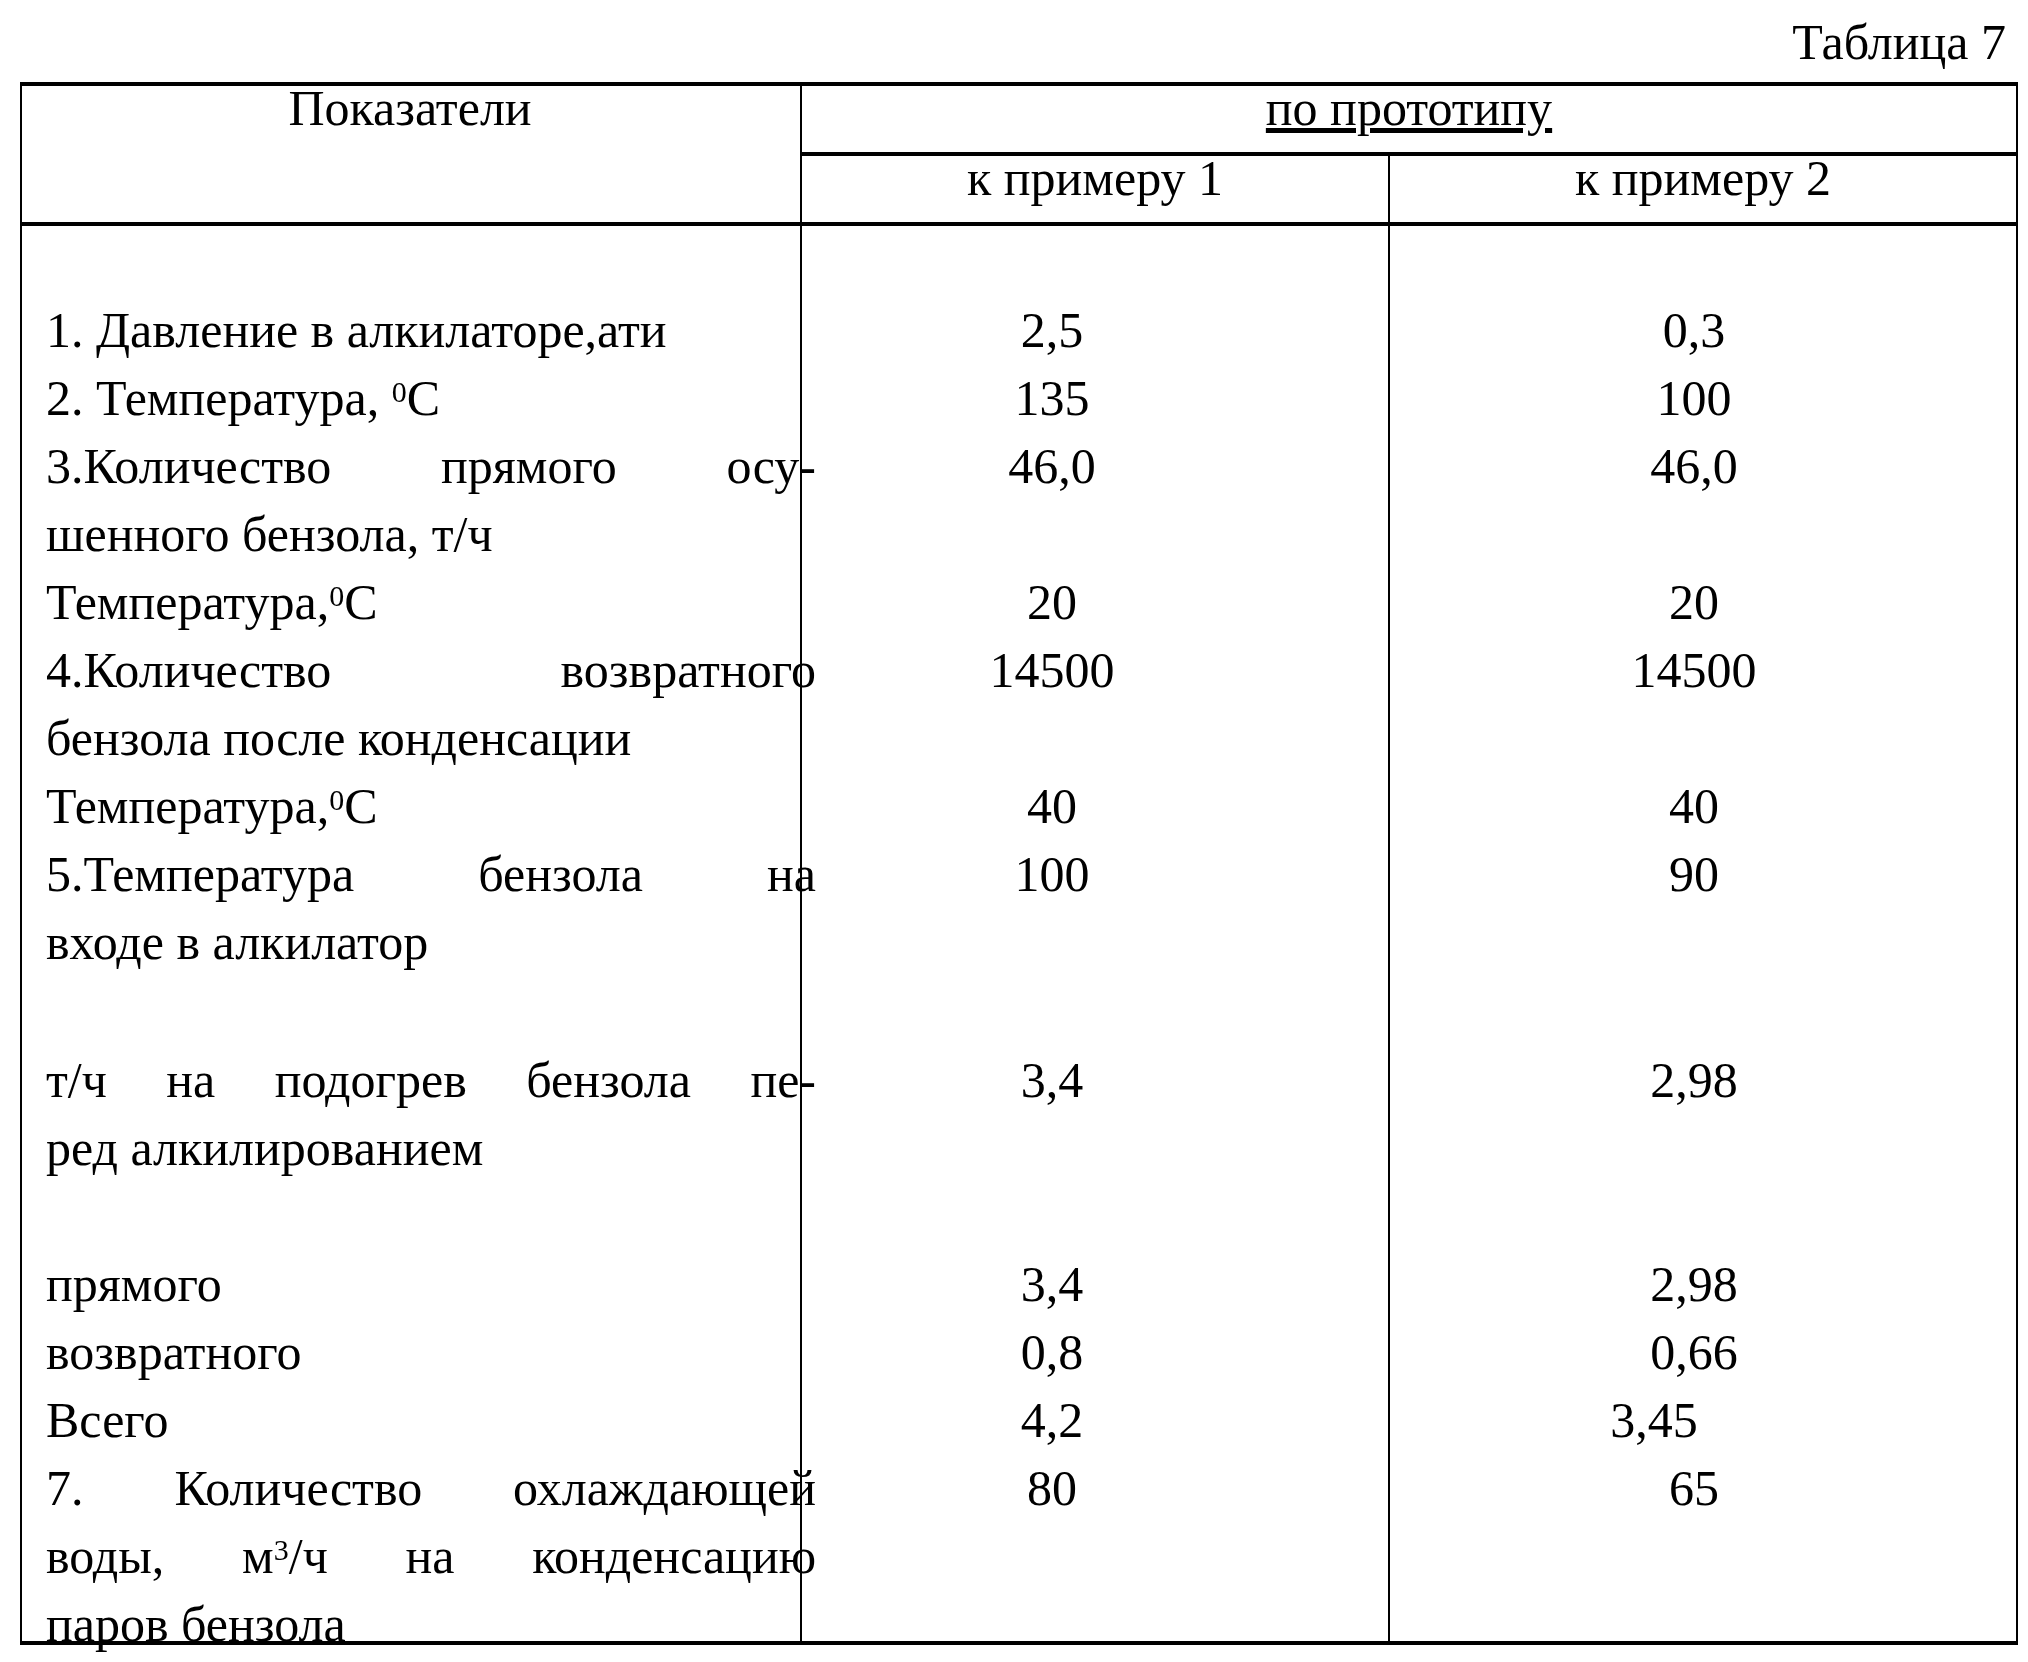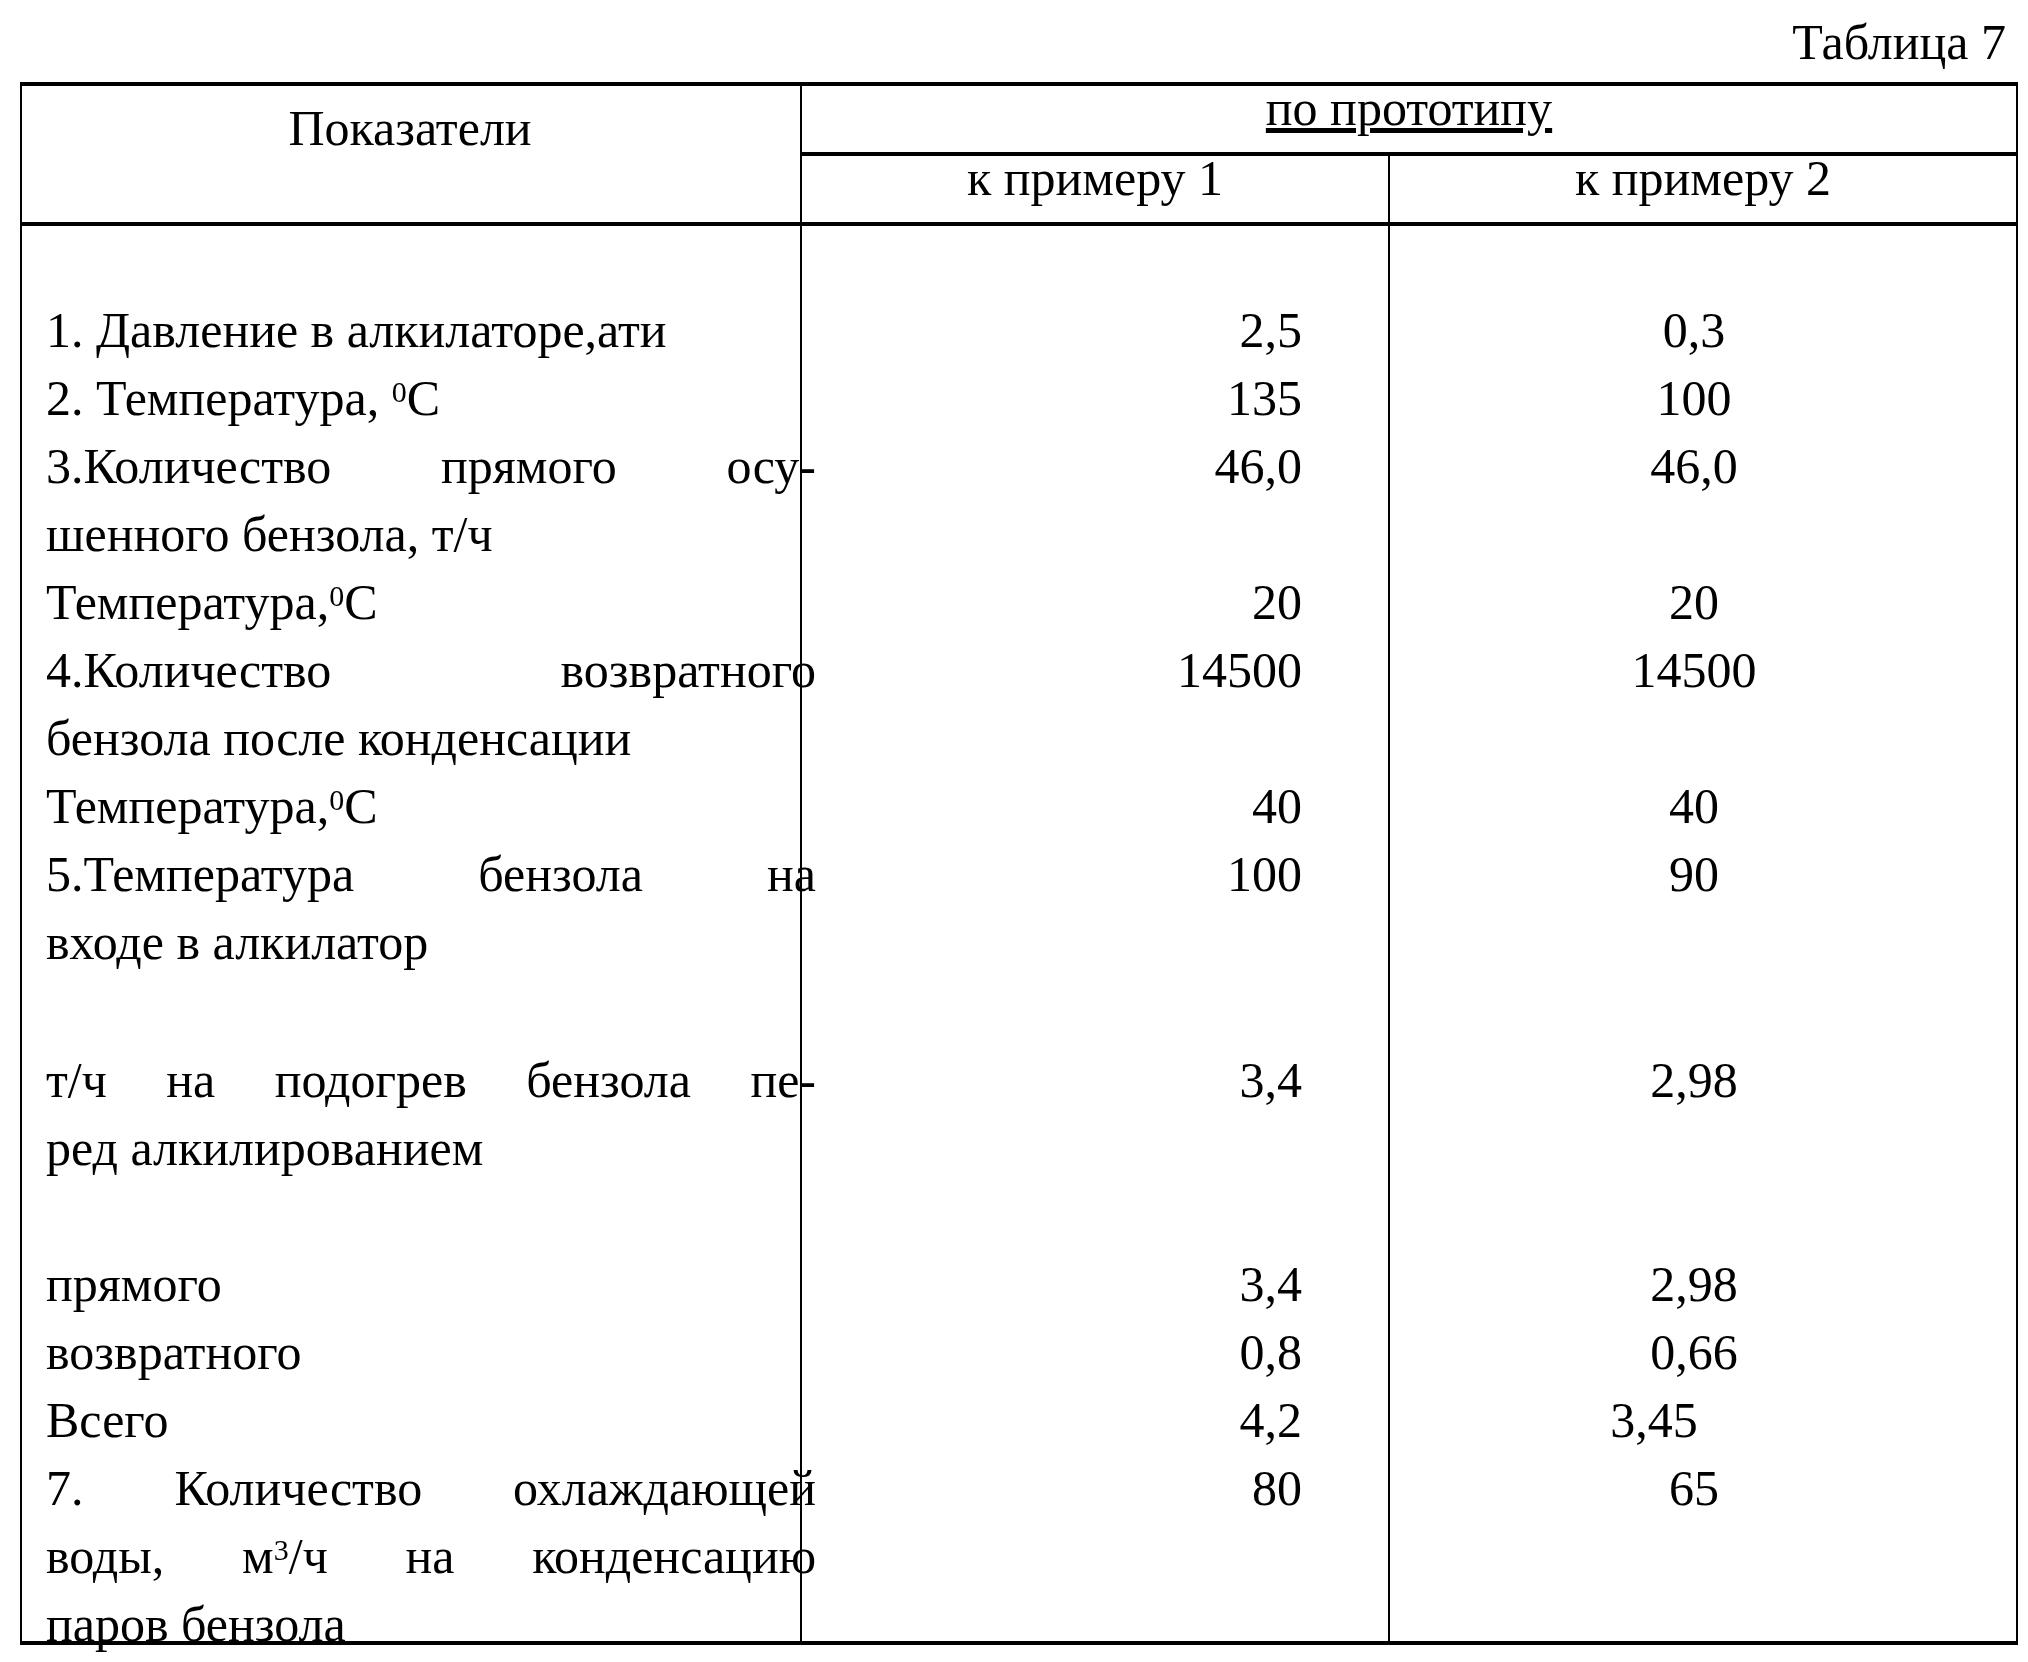--- a/index.html
+++ b/index.html
@@ -10,38 +10,38 @@
            border-top:4px solid #000; border-bottom:4px solid #000;
            border-left:2px solid #000; border-right:2px solid #000; box-sizing:border-box; }
   .vline { position:absolute; top:0; bottom:0; border-left:2px solid #000; }
   .hline { position:absolute; border-top:4px solid #000; }
   .hdr { position:absolute; font-size:50px; line-height:60px; text-align:center; }
   .rows { position:absolute; left:0; top:220px; right:0; }
   .row { position:absolute; left:0; right:0; }
   .label { position:absolute; left:24px; width:770px; font-size:50px; line-height:68px;
            text-align:justify; text-align-last:left; }
   .v1, .v2 { position:absolute; font-size:50px; line-height:68px; text-align:center; }
-  .v1 { left:800px; width:500px;text-align:right; }
+  .v1 { left:800px; width:500px; }
   .v2 { left:1388px; width:608px; }
   sup { font-size:30px; vertical-align:top; position:relative; top:-6px; }
 </style>
 </head>
 <body>
 
 <div class="caption">Таблица 7</div>
 
 <div class="table">
 
   <div class="vline" style="left:778px;"></div>
   <div class="vline" style="left:1366px; top:68px;"></div>
 
   <div class="hline" style="left:778px; right:0; top:66px;"></div>
   <div class="hline" style="left:0; right:0; top:136px;"></div>
 
-  <div class="hdr" style="left:0; width:776px; top:-8px;margin-top:20px;">Показатели</div>
+  <div class="hdr" style="left:0; width:776px; top:-8px;">Показатели</div>
   <div class="hdr" style="left:780px; right:0; top:-8px;text-decoration:underline;">по прототипу</div>
   <div class="hdr" style="left:780px; width:586px; top:62px;">к примеру 1</div>
   <div class="hdr" style="left:1368px; right:0; top:62px;">к примеру 2</div>
 
   <div class="rows" style="top:140px;">
 
     <div class="row" style="top:70px;">
       <div class="label">1. Давление  в алкилаторе,ати</div>
       <div class="v1" style="left:780px;">2,5</div>
       <div class="v2" style="left:1368px;">0,3</div>

